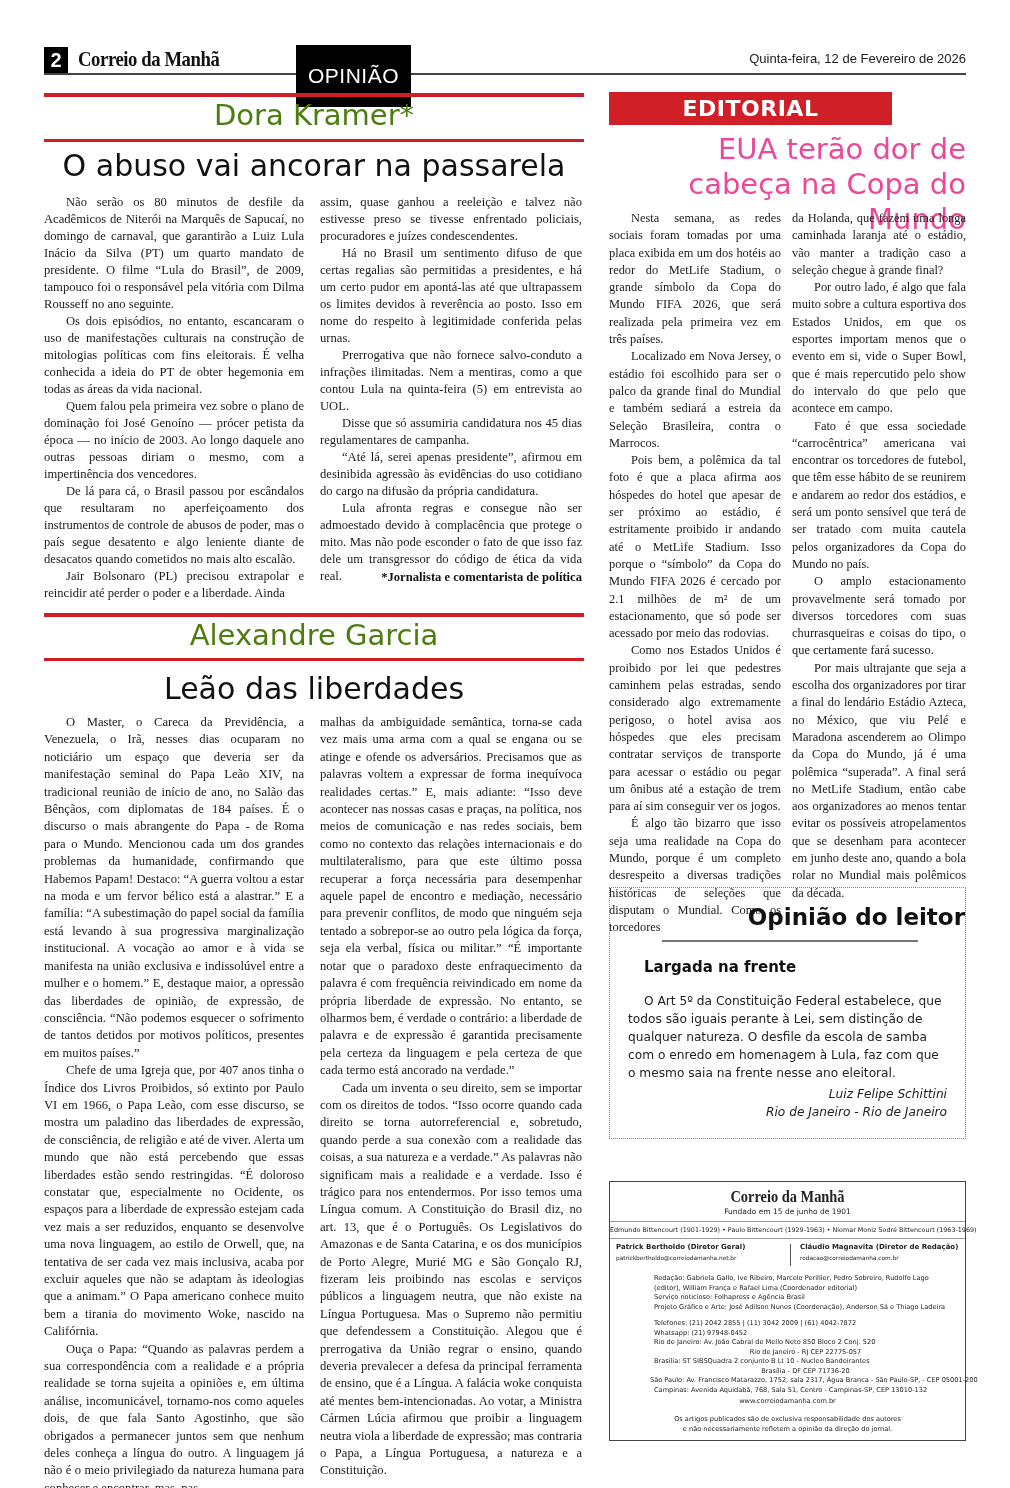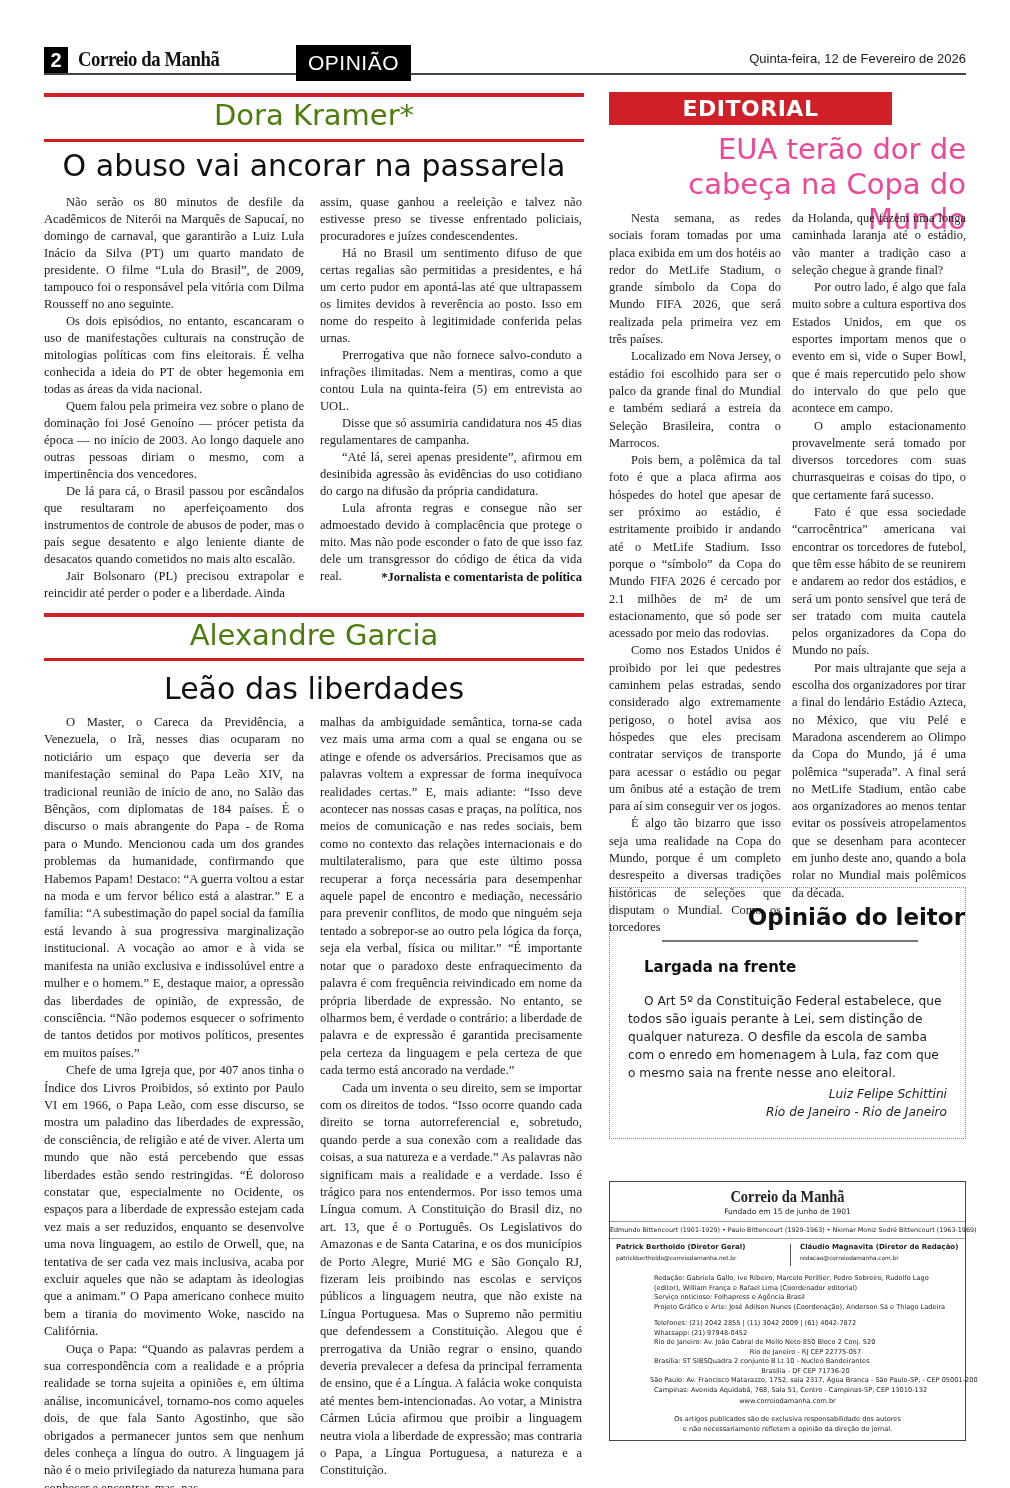--- a/index.html
+++ b/index.html
@@ -4,21 +4,21 @@
 <style>
   html, body { margin: 0; padding: 0; background: #ffffff; }
   body { width: 1010px; height: 1488px; position: relative; overflow: hidden; color: #111; }
 
   
   .masthead { position: absolute; left: 44px; top: 45px; width: 922px; height: 28px; border-bottom: 2px solid #444; }
   .page-num { position: absolute; left: 0; top: 2px; width: 24px; height: 26px; background: #000; color: #fff;
     font-family: "Liberation Sans", sans-serif; font-size: 20px; font-weight: bold; text-align: center; line-height: 26px; }
   .brand { position: absolute; left: 34px; top: 1px; font-family: "Liberation Serif", serif; font-size: 22px; font-weight: bold;
     letter-spacing: -0.5px; transform: scaleX(0.85); transform-origin: left; }
-  .section-tag { position: absolute; left: 252px; top: 0; height: 28px; padding: 4px 12px; background: #000; color: #fff;
+  .section-tag { position: absolute; left: 252px; top: 0; height: 28px; padding: 17px 12px; background: #000; color: #fff;
     font-family: "Liberation Sans", sans-serif; font-size: 21px; line-height: 28px; letter-spacing: 0.5px; }
   .date { position: absolute; right: 0; top: 6px; font-family: "Liberation Sans", sans-serif; font-size: 13px; color: #222; }
 
   
   .red-rule { position: absolute; height: 4px; background: #d01f26; }
   .red-rule.thin { height: 3px; }
 
   .author { position: absolute; text-align: center; font-family: "DejaVu Sans", sans-serif; font-weight: 500; color: #4d7c0f; }
   .headline { position: absolute; text-align: center; font-family: "DejaVu Sans", sans-serif; color: #111; font-weight: normal; }
 
@@ -110,22 +110,22 @@
 <div class="col" style="left:609px; top:210px; width:172px; font-size:12.4px; line-height:17.3px;">
   <p>Nesta semana, as redes sociais foram tomadas por uma placa exibida em um dos hotéis ao redor do MetLife Stadium, o grande símbolo da Copa do Mundo FIFA 2026, que será realizada pela primeira vez em três países.</p>
   <p>Localizado em Nova Jersey, o estádio foi escolhido para ser o palco da grande final do Mundial e também sediará a estreia da Seleção Brasileira, contra o Marrocos.</p>
   <p>Pois bem, a polêmica da tal foto é que a placa afirma aos hóspedes do hotel que apesar de ser próximo ao estádio, é estritamente proibido ir andando até o MetLife Stadium. Isso porque o “símbolo” da Copa do Mundo FIFA 2026 é cercado por 2.1 milhões de m² de um estacionamento, que só pode ser acessado por meio das rodovias.</p>
   <p>Como nos Estados Unidos é proibido por lei que pedestres caminhem pelas estradas, sendo considerado algo extremamente perigoso, o hotel avisa aos hóspedes que eles precisam contratar serviços de transporte para acessar o estádio ou pegar um ônibus até a estação de trem para aí sim conseguir ver os jogos.</p>
   <p>É algo tão bizarro que isso seja uma realidade na Copa do Mundo, porque é um completo desrespeito a diversas tradições históricas de seleções que disputam o Mundial. Como os torcedores</p>
 </div>
 <div class="col" style="left:792px; top:210px; width:174px; font-size:12.4px; line-height:17.3px;">
   <p class="noindent">da Holanda, que fazem uma longa caminhada laranja até o estádio, vão manter a tradição caso a seleção chegue à grande final?</p>
   <p>Por outro lado, é algo que fala muito sobre a cultura esportiva dos Estados Unidos, em que os esportes importam menos que o evento em si, vide o Super Bowl, que é mais repercutido pelo show do intervalo do que pelo que acontece em campo.</p>
+  <p>Fato é que essa sociedade “carrocêntrica” americana vai encontrar os torcedores de futebol, que têm esse hábito de se reunirem e andarem ao redor dos estádios, e será um ponto sensível que terá de ser tratado com muita cautela pelos organizadores da Copa do Mundo no país.</p>
   <p>O amplo estacionamento provavelmente será tomado por diversos torcedores com suas churrasqueiras e coisas do tipo, o que certamente fará sucesso.</p>
-  <p>Fato é que essa sociedade “carrocêntrica” americana vai encontrar os torcedores de futebol, que têm esse hábito de se reunirem e andarem ao redor dos estádios, e será um ponto sensível que terá de ser tratado com muita cautela pelos organizadores da Copa do Mundo no país.</p>
   <p>Por mais ultrajante que seja a escolha dos organizadores por tirar a final do lendário Estádio Azteca, no México, que viu Pelé e Maradona ascenderem ao Olimpo da Copa do Mundo, já é uma polêmica “superada”. A final será no MetLife Stadium, então cabe aos organizadores ao menos tentar evitar os possíveis atropelamentos que se desenham para acontecer em junho deste ano, quando a bola rolar no Mundial mais polêmicos da década.</p>
 </div>
 
 <div class="reader">
   <div class="reader-title">Opinião do leitor</div>
   <div class="reader-underline"></div>
   <div class="reader-sub">Largada na frente</div>
   <div class="reader-body">
     <p>O Art 5º da Constituição Federal estabelece, que todos são iguais perante à Lei, sem distinção de qualquer natureza. O desfile da escola de samba com o enredo em homenagem à Lula, faz com que o mesmo saia na frente nesse ano eleitoral.</p>
   </div>

